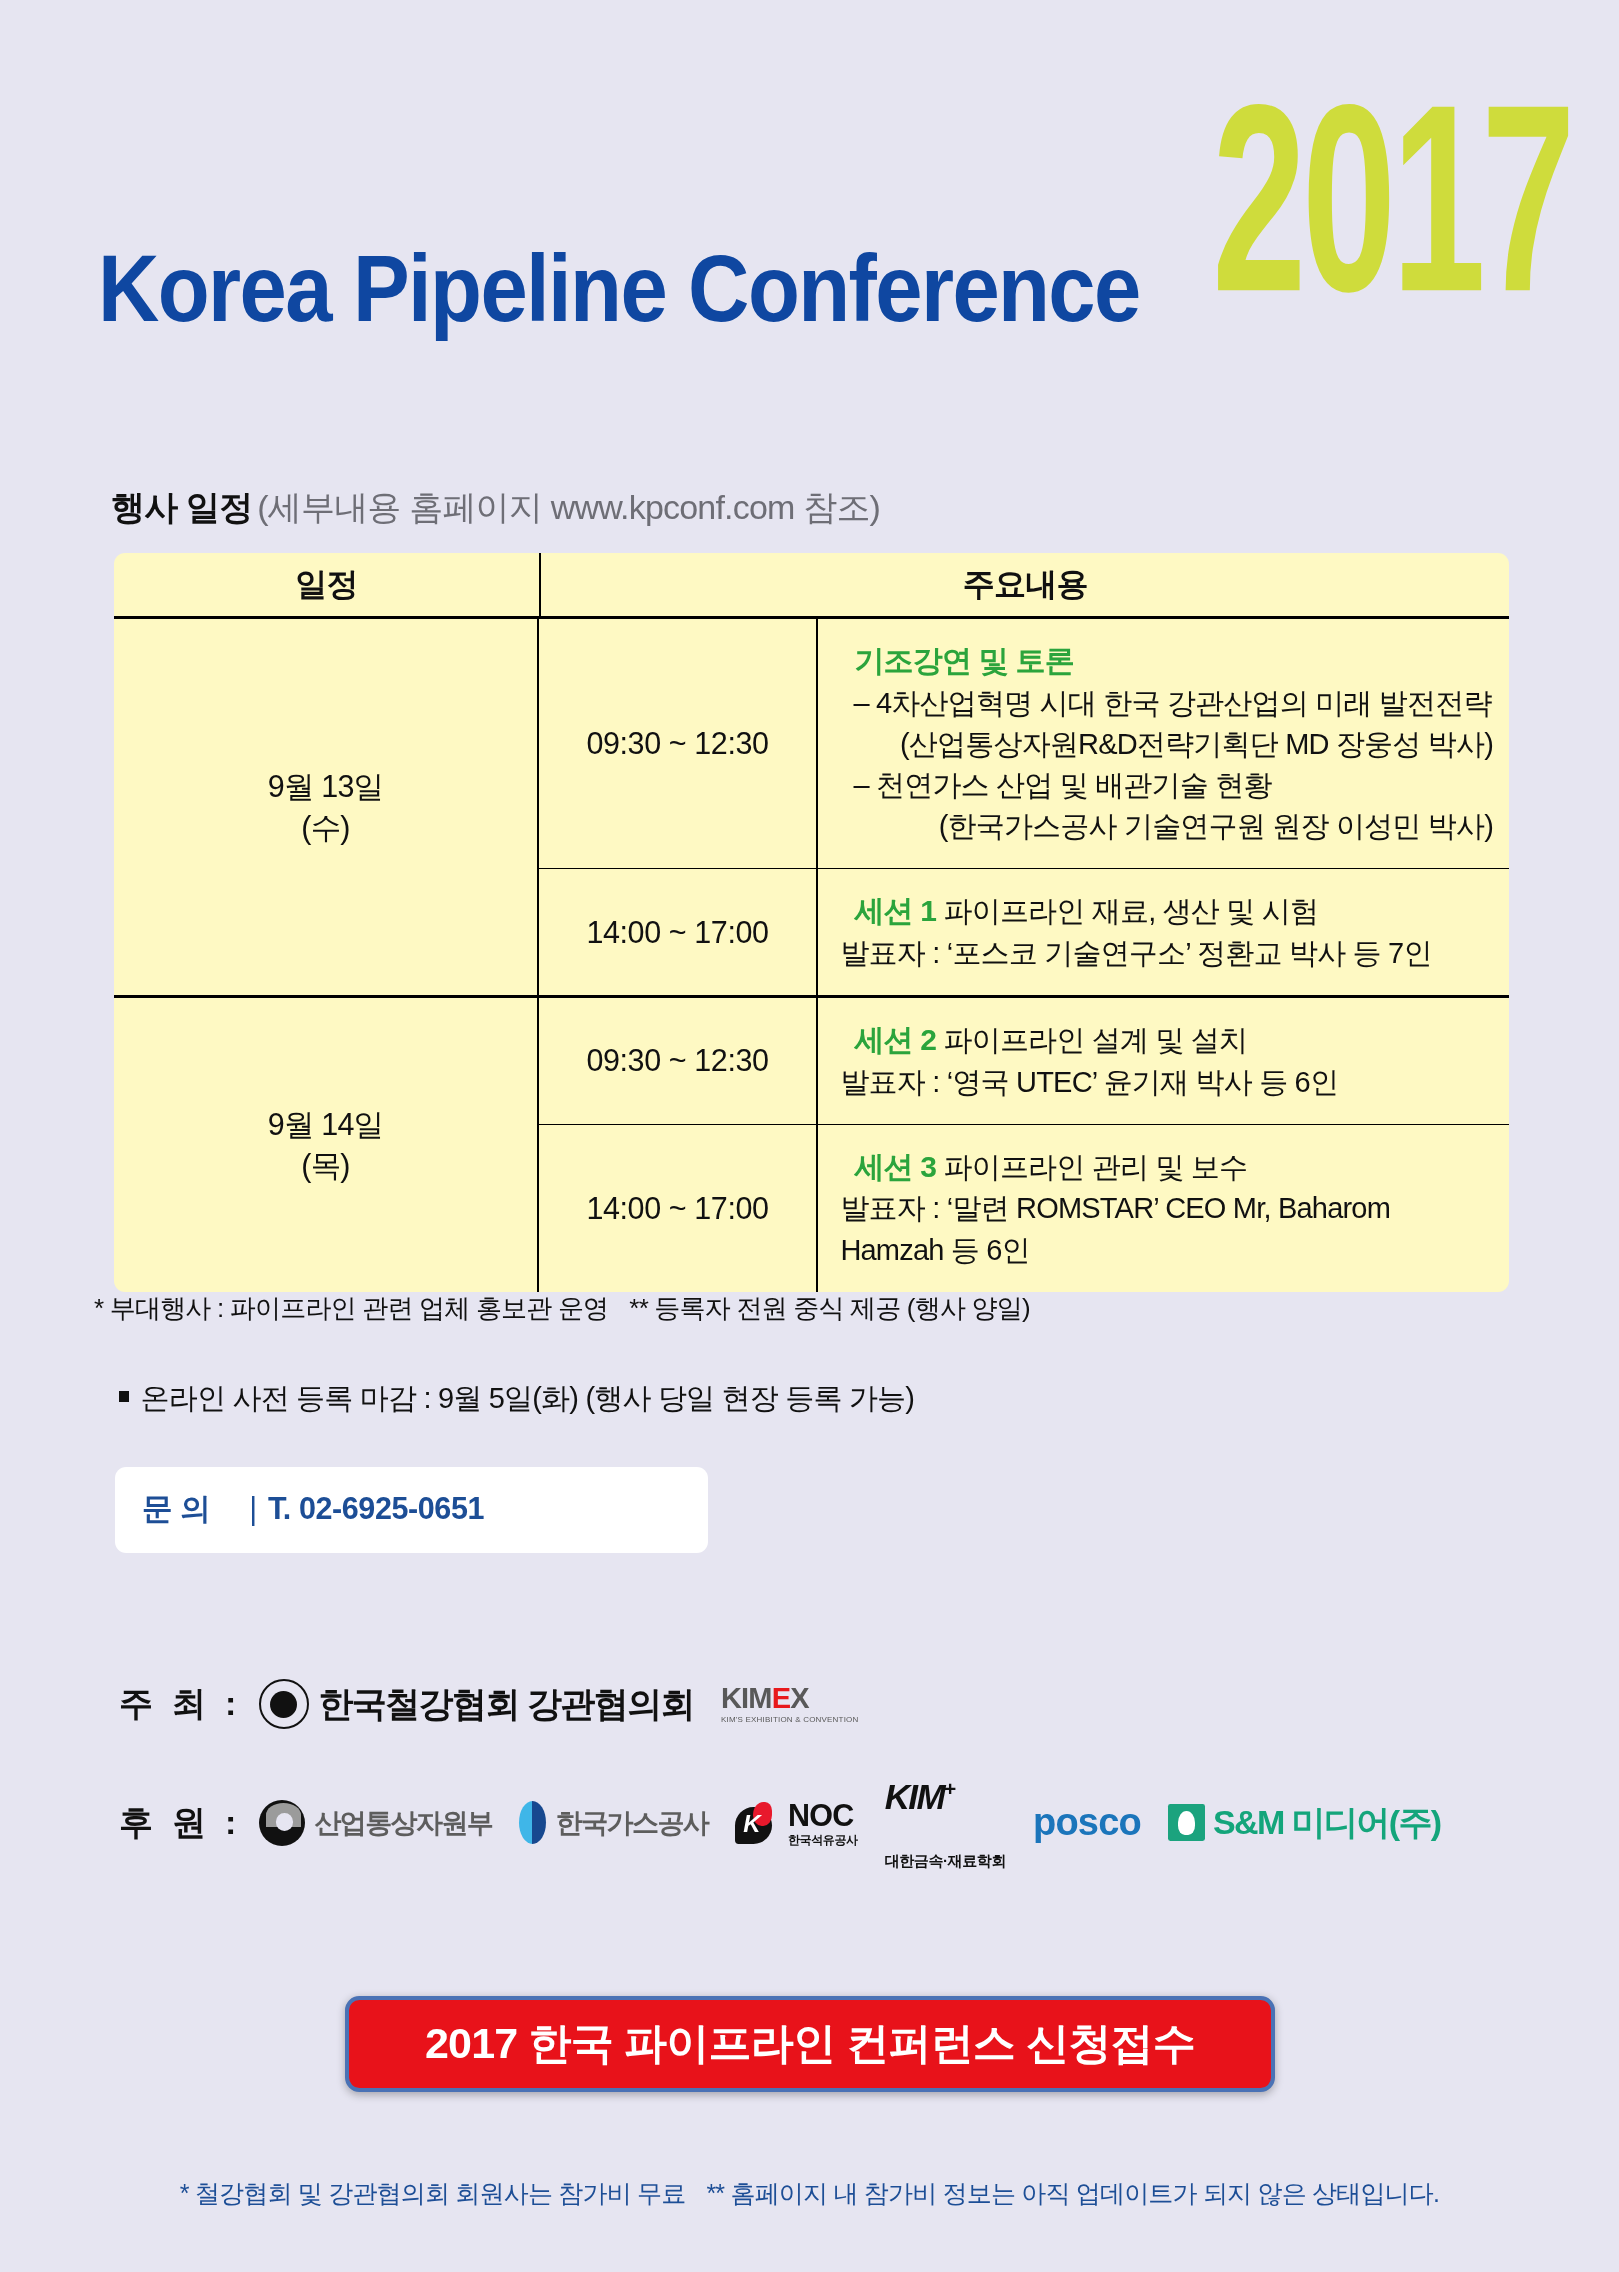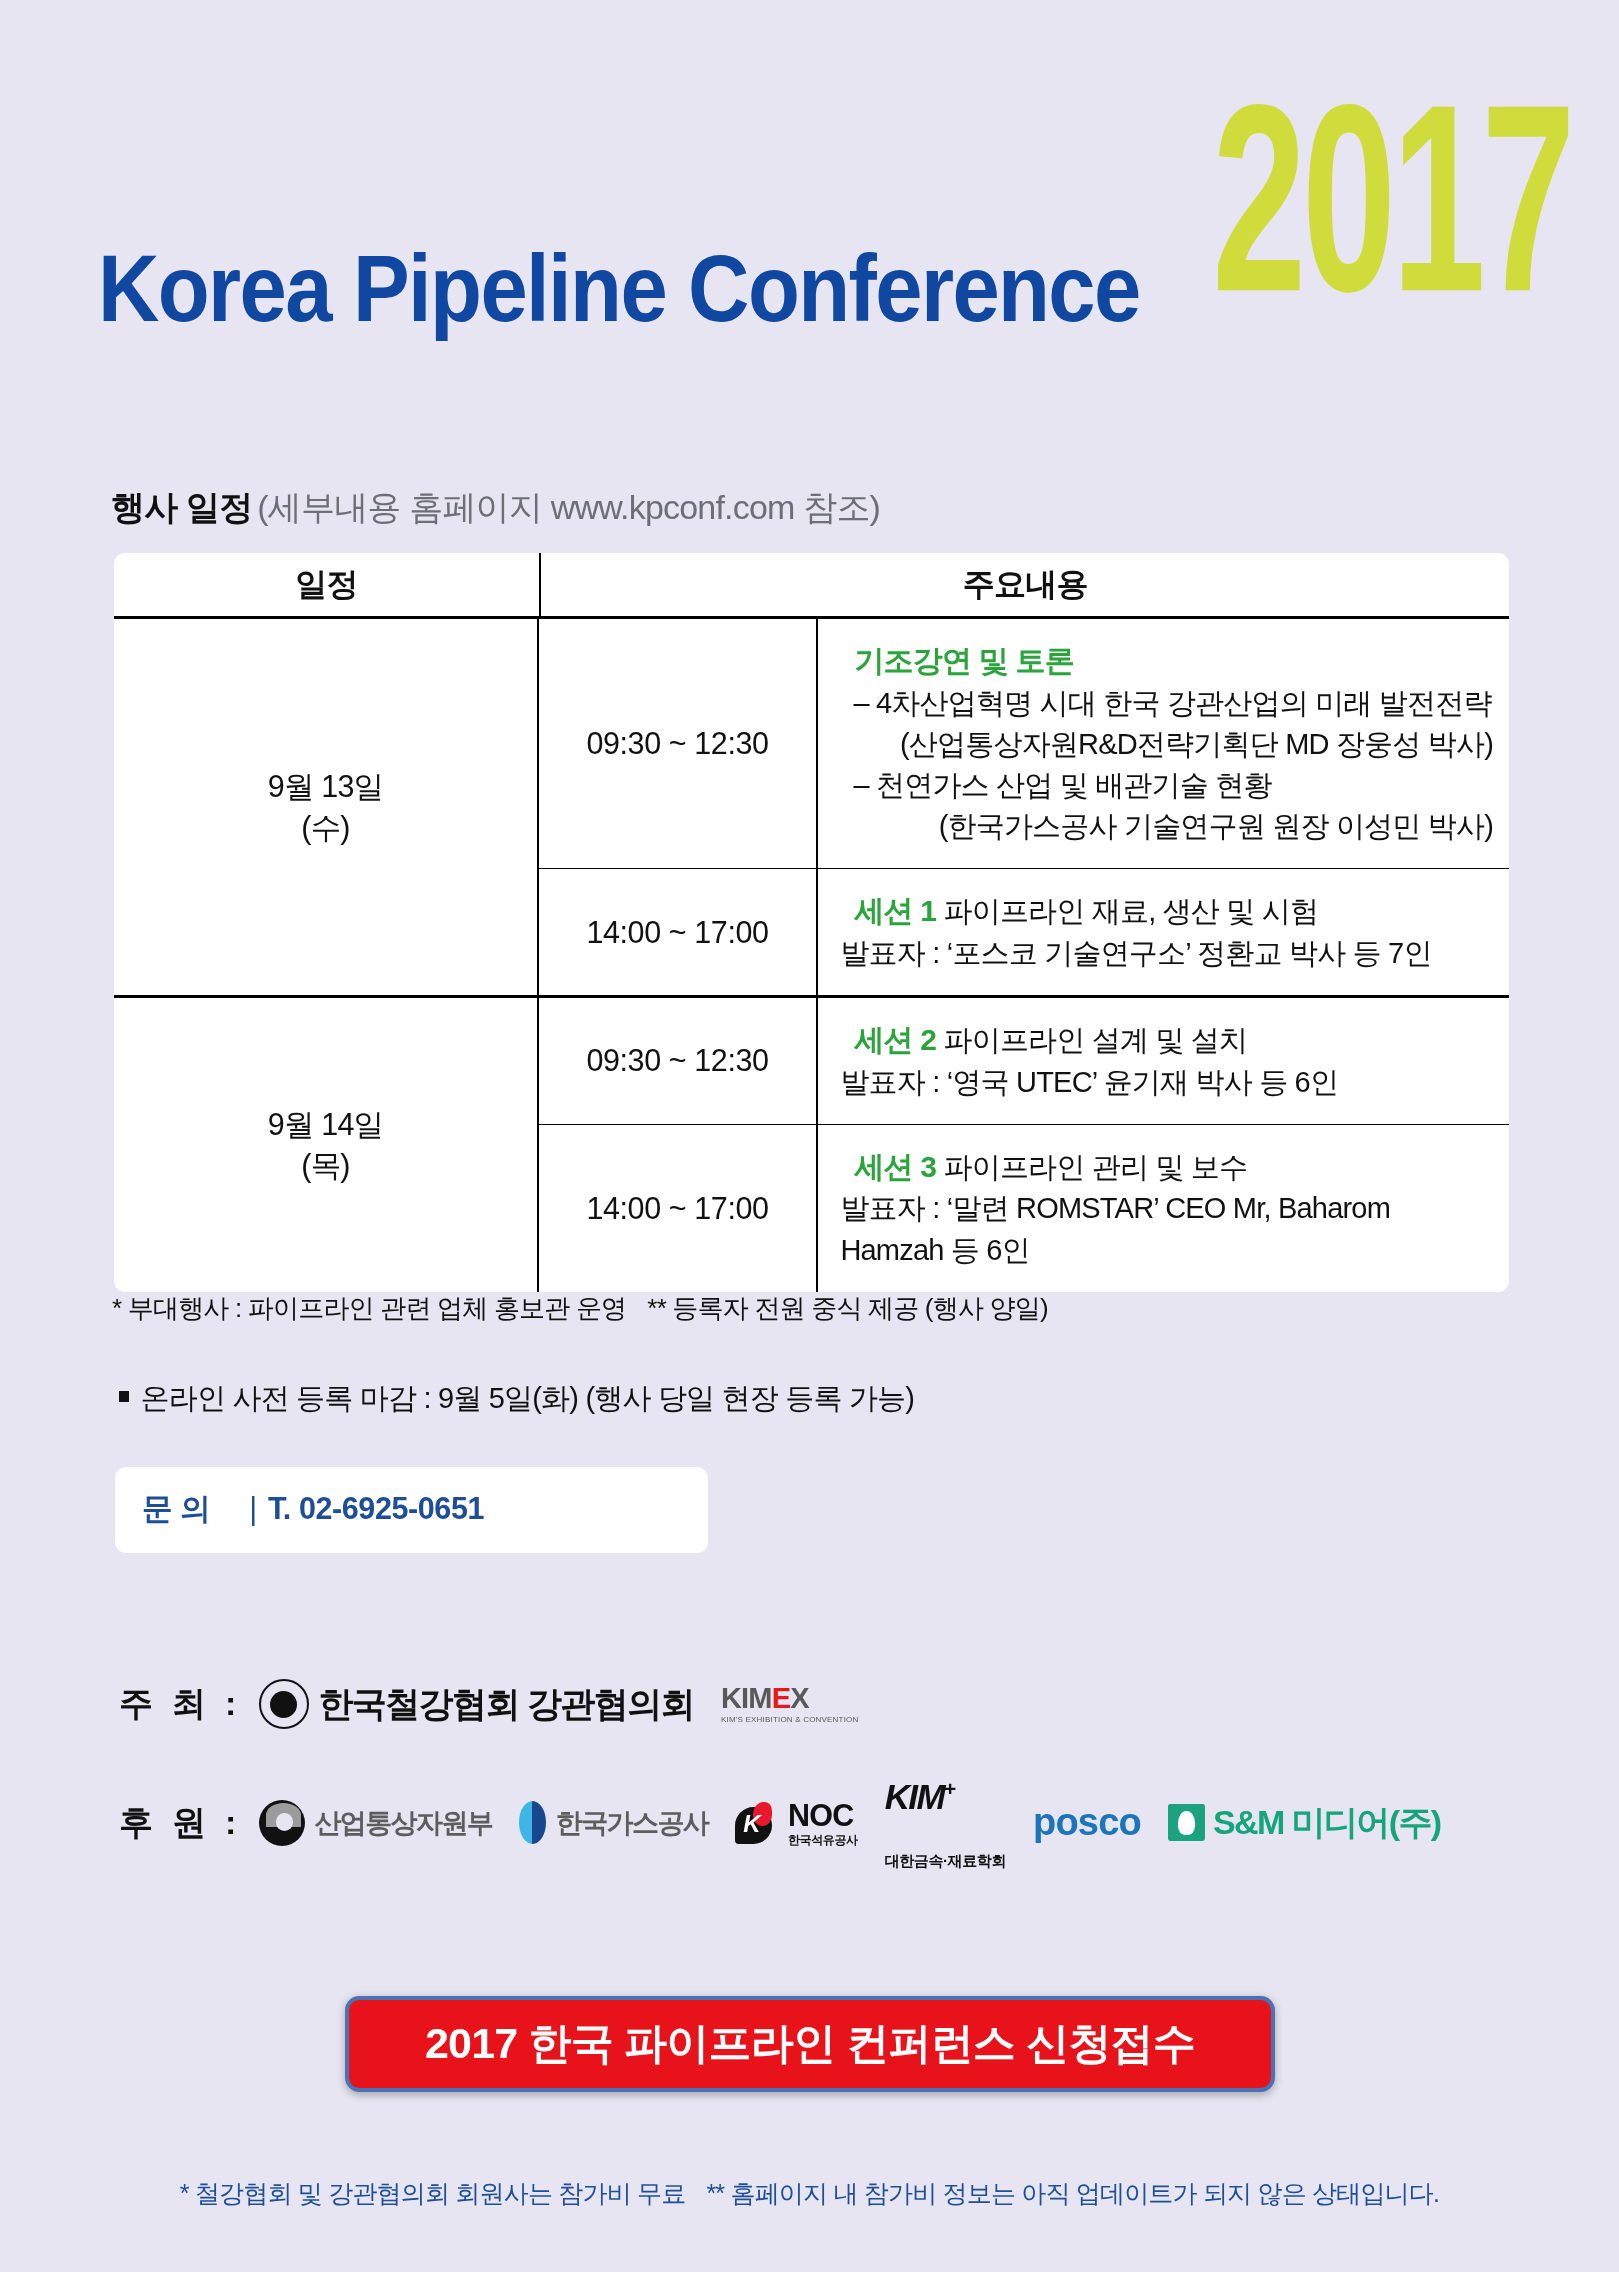--- a/index.html
+++ b/index.html
@@ -62,21 +62,21 @@
     letter-spacing: -0.8px;
     margin-left: 4.8px;
   }
 
   
   .sched-table {
     position: absolute;
     left: 114px;
     top: 553px;
     width: 1395px;
-    background: #ffffff;
+    background: #fef9c3;
     border-radius: 11.2px;
     overflow: hidden;
   }
   .thead {
     display: flex;
     height: 66px;
     border-bottom: 3.2px solid #000;
   }
   .thead .th {
     display: flex;
@@ -136,21 +136,21 @@
     font-size: 30px;
     margin-left: 14px;
   }
   .slot-title-rest { color: #111; font-weight: 400; }
   .bullet-line { padding-left: 13px; }
   .indent-line { padding-left: 38px; text-align: right; }
 
   
   .notes {
     position: absolute;
-    left: 112px;
+    left: 94px;
     top: 1291px;
     font-size: 26px;
     color: #111;
     letter-spacing: -0.8px;
     white-space: nowrap;
   }
   .notes .gap { display: inline-block; width: 21px; }
 
   .deadline {
     position: absolute;

